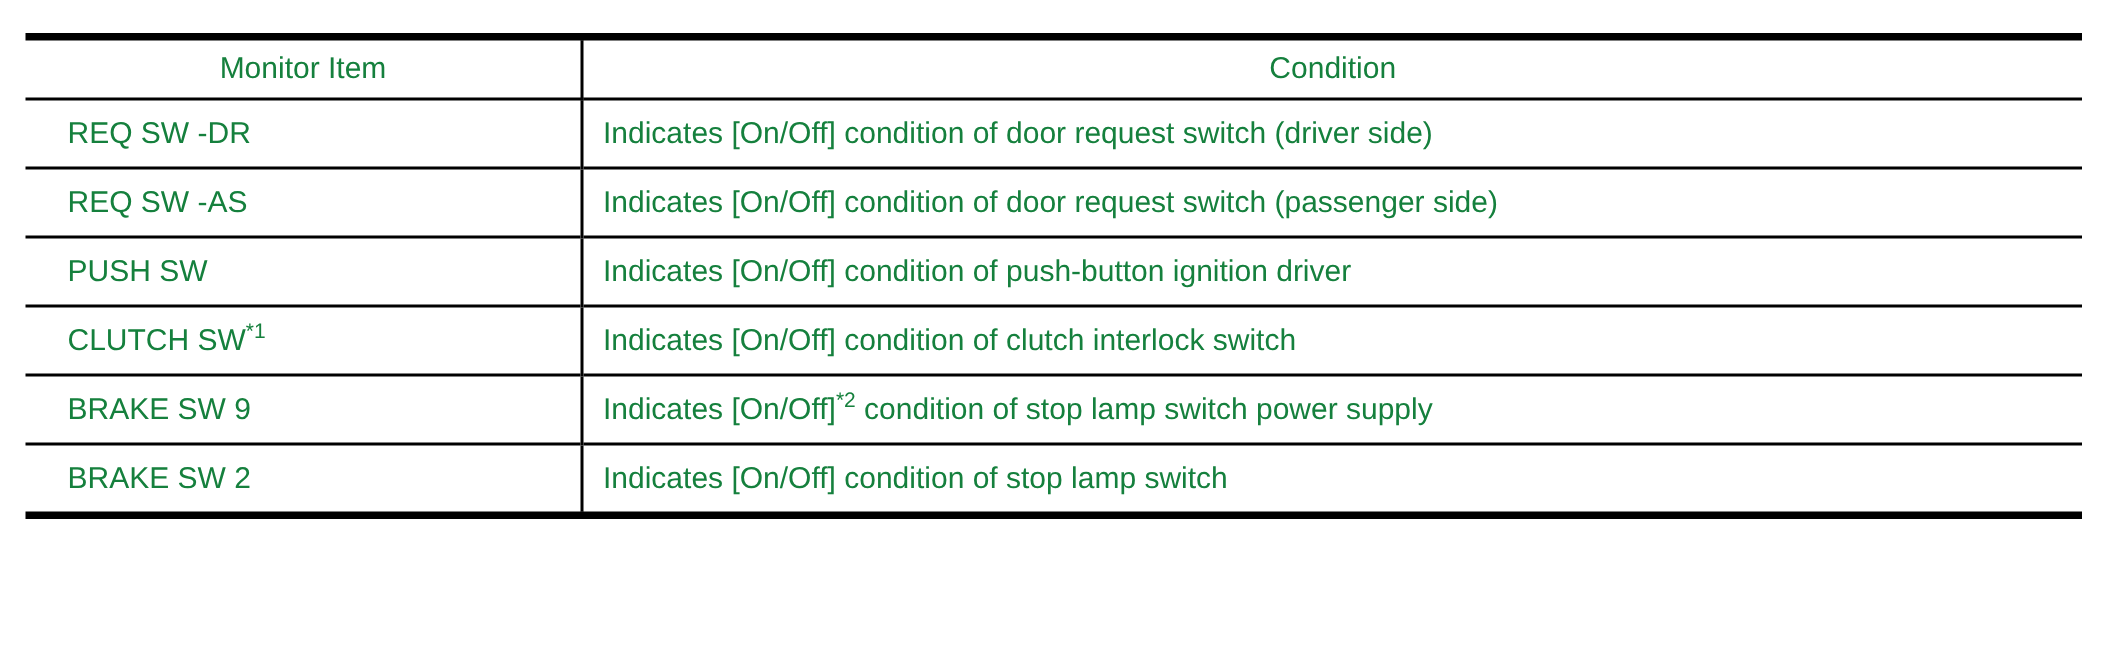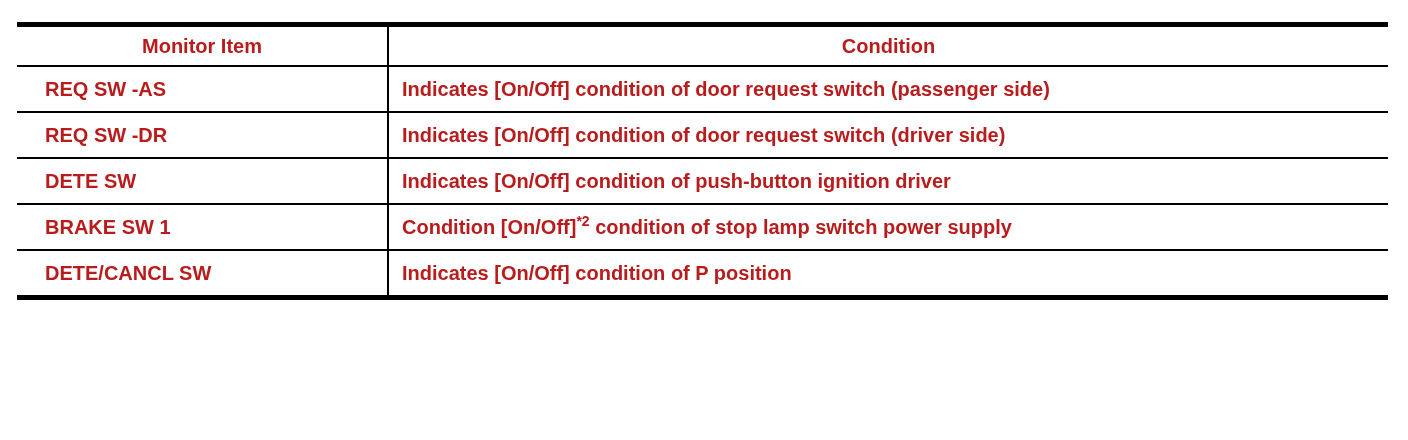--- a/index.html
+++ b/index.html
@@ -25,22 +25,22 @@
     border-collapse: collapse;
     table-layout: fixed;
     width: 100%;
     border-top: 5px solid #000000;
     border-bottom: 5px solid #000000;
   }
   col.col-item { width: 371px; }
   col.col-condition { width: 1000px; }
   th, td {
     font-size: 20px;
-    font-weight: bold;
-    color: #b91c1c;
+    font-weight: normal;
+    color: #15803d;
     vertical-align: middle;
     overflow: hidden;
     white-space: nowrap;
   }
   th {
     height: 38px;
     text-align: center;
     border-bottom: 2px solid #000000;
     padding: 0;
   }
@@ -70,34 +70,38 @@
       <col class="col-condition">
     </colgroup>
     <thead>
       <tr>
         <th class="cell-item">Monitor Item</th>
         <th class="cell-condition">Condition</th>
       </tr>
     </thead>
     <tbody>
       <tr>
+        <td class="cell-item"><span>REQ SW -DR</span><sup class="fnote"></sup></td>
+        <td class="cell-condition"><span>Indicates [On/Off] condition of door request switch (driver side)</span><sup class="fnote"></sup><span></span></td>
+      </tr>
+      <tr>
         <td class="cell-item"><span>REQ SW -AS</span><sup class="fnote"></sup></td>
         <td class="cell-condition"><span>Indicates [On/Off] condition of door request switch (passenger side)</span><sup class="fnote"></sup><span></span></td>
       </tr>
       <tr>
-        <td class="cell-item"><span>REQ SW -DR</span><sup class="fnote"></sup></td>
-        <td class="cell-condition"><span>Indicates [On/Off] condition of door request switch (driver side)</span><sup class="fnote"></sup><span></span></td>
-      </tr>
-      <tr>
-        <td class="cell-item"><span>DETE SW</span><sup class="fnote"></sup></td>
+        <td class="cell-item"><span>PUSH SW</span><sup class="fnote"></sup></td>
         <td class="cell-condition"><span>Indicates [On/Off] condition of push-button ignition driver</span><sup class="fnote"></sup><span></span></td>
       </tr>
       <tr>
-        <td class="cell-item"><span>BRAKE SW 1</span><sup class="fnote"></sup></td>
-        <td class="cell-condition"><span>Condition [On/Off]</span><sup class="fnote">*2</sup><span> condition of stop lamp switch power supply</span></td>
+        <td class="cell-item"><span>CLUTCH SW</span><sup class="fnote">*1</sup></td>
+        <td class="cell-condition"><span>Indicates [On/Off] condition of clutch interlock switch</span><sup class="fnote"></sup><span></span></td>
       </tr>
       <tr>
-        <td class="cell-item"><span>DETE/CANCL SW</span><sup class="fnote"></sup></td>
-        <td class="cell-condition"><span>Indicates [On/Off] condition of P position</span><sup class="fnote"></sup><span></span></td>
+        <td class="cell-item"><span>BRAKE SW 9</span><sup class="fnote"></sup></td>
+        <td class="cell-condition"><span>Indicates [On/Off]</span><sup class="fnote">*2</sup><span> condition of stop lamp switch power supply</span></td>
+      </tr>
+      <tr>
+        <td class="cell-item"><span>BRAKE SW 2</span><sup class="fnote"></sup></td>
+        <td class="cell-condition"><span>Indicates [On/Off] condition of stop lamp switch</span><sup class="fnote"></sup><span></span></td>
       </tr>
     </tbody>
   </table>
 </div>
 
 </body></html>

